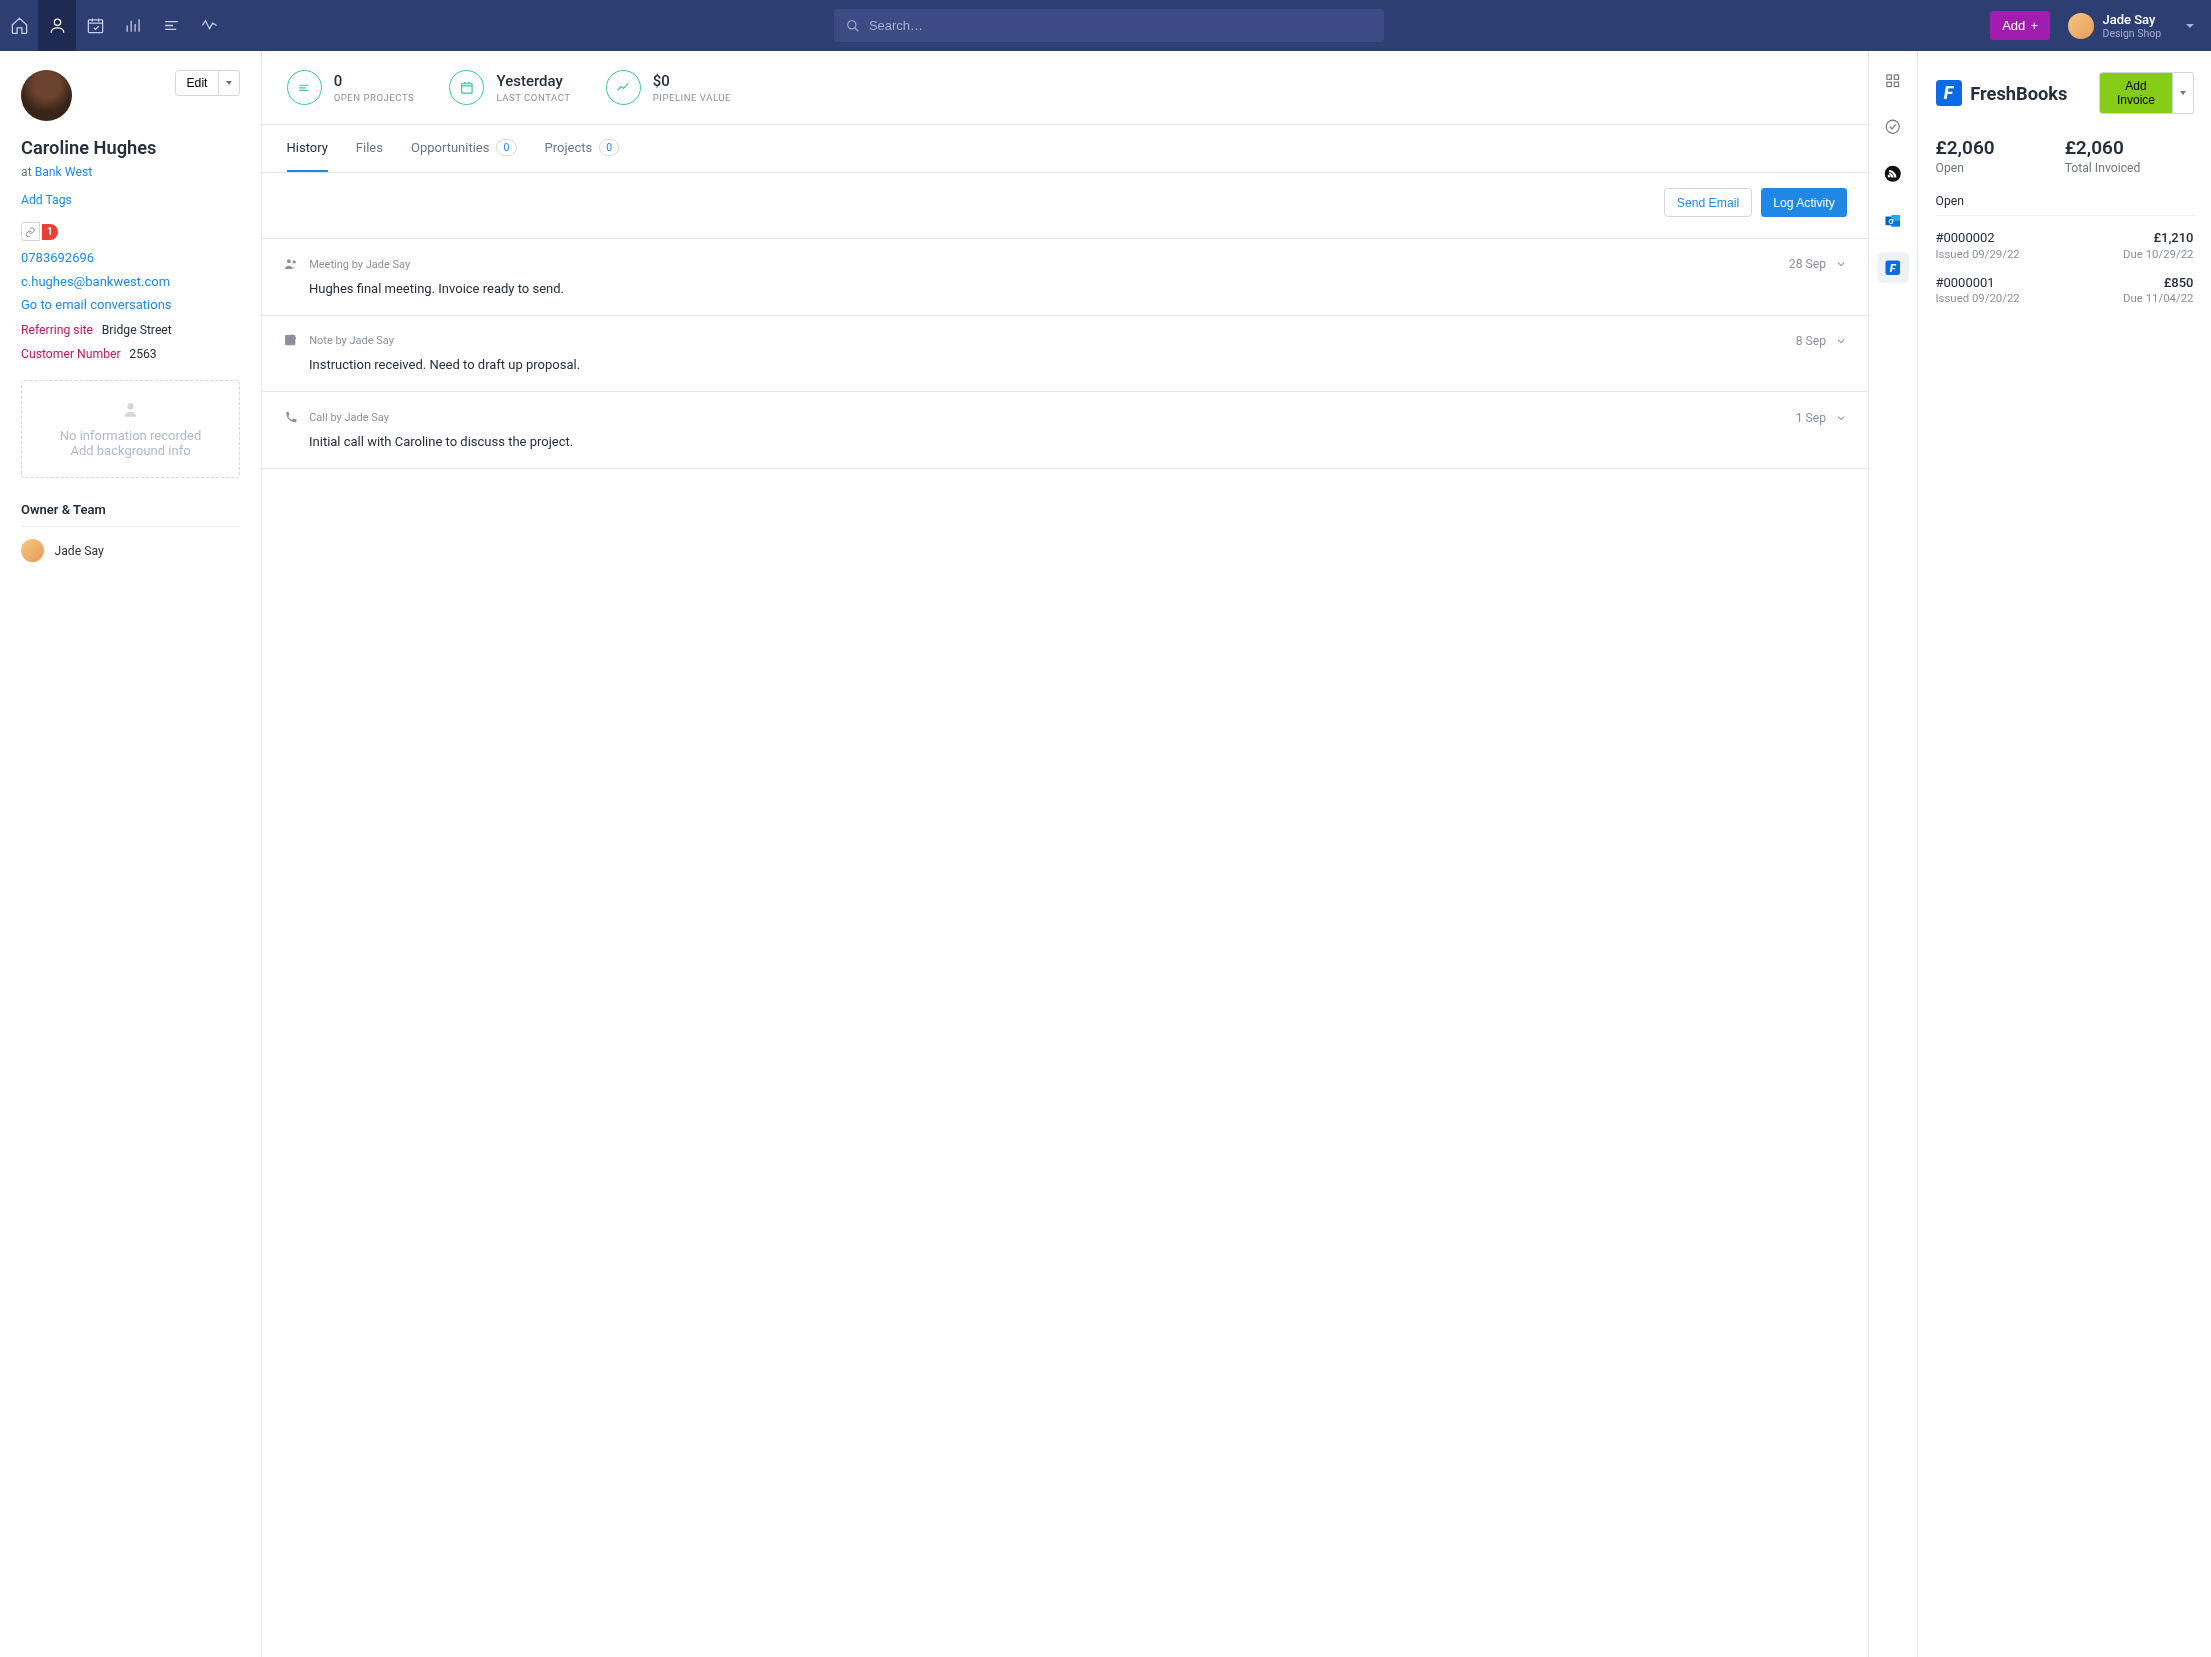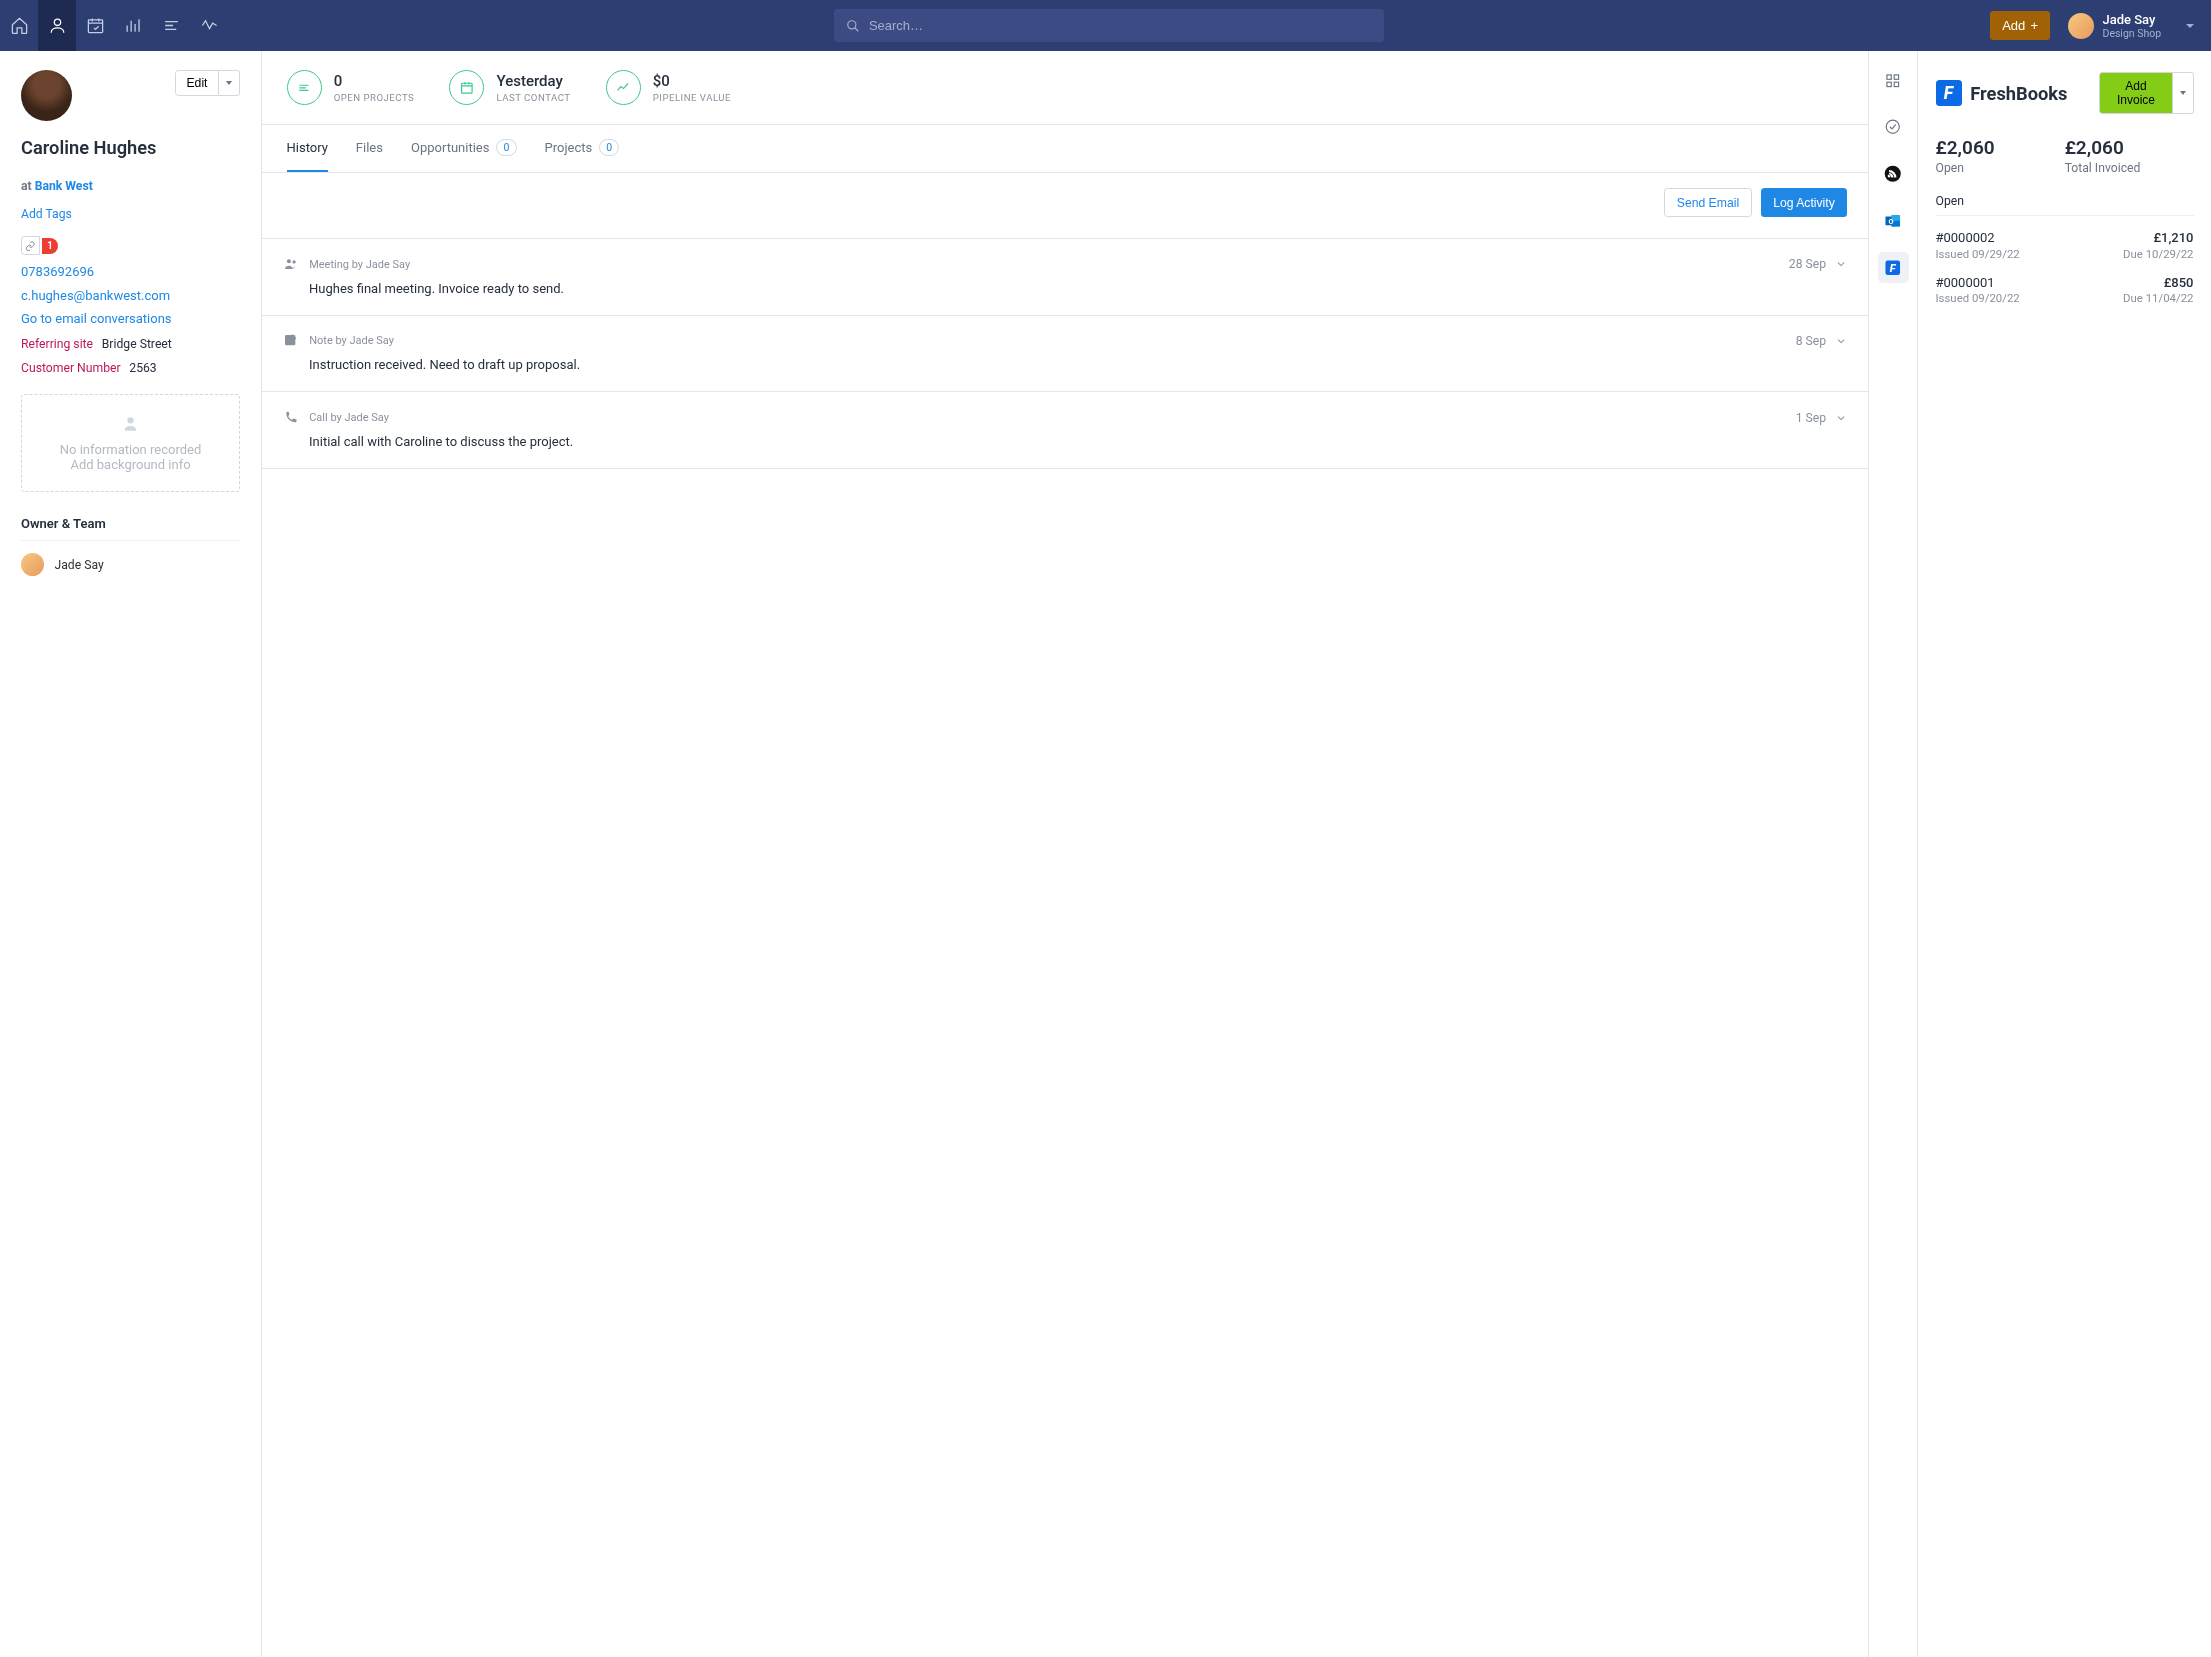--- a/index.html
+++ b/index.html
@@ -10,42 +10,42 @@
 .topnav-left { display: flex; }
 .nav-icon { width: 38px; height: 51px; display: flex; align-items: center; justify-content: center; cursor: pointer; color: #c7cee3; }
 .nav-icon.active { background: #1e2a52; color: #fff; }
 .nav-icon svg { width: 19px; height: 19px; stroke: currentColor; fill: none; stroke-width: 1.6; }
 .search-wrap { flex: 1; display: flex; justify-content: center; }
 .search-box { background: #3c4b83; border-radius: 3.5px; width: 550px; height: 33px; display: flex; align-items: center; padding: 0 12.2px; color: #a3aed1; }
 .search-box svg { width: 14px; height: 14px; stroke: #a3aed1; fill: none; stroke-width: 2; margin-right: 8.7px; }
 .search-input { background: none; border: none; color: #fff; font-size: 13px; flex: 1; outline: none; }
 .search-input::placeholder { color: #a3aed1; }
 .topnav-right { display: flex; align-items: center; padding-right: 17.5px; gap: 17.5px; }
-.add-btn { background: #a16207; border: none; padding: 7px 12.2px; border-radius: 3.5px; color: #fff; font-size: 13px; cursor: pointer; display: flex; align-items: center; gap: 5.2px; }
+.add-btn { background: #a21caf; border: none; padding: 7px 12.2px; border-radius: 3.5px; color: #fff; font-size: 13px; cursor: pointer; display: flex; align-items: center; gap: 5.2px; }
 .user-block { display: flex; align-items: center; gap: 8.7px; color: #fff; cursor: pointer; }
 .user-avatar-top { width: 26px; height: 26px; border-radius: 50%; background: linear-gradient(135deg, #f7c97e, #e69a5f); }
 .user-meta .user-name { font-size: 13px; font-weight: 500; }
 .user-meta .user-org { font-size: 10.5px; color: #a3aed1; }
 .caret-down { width: 0; height: 0; border-left: 4.4px solid transparent; border-right: 4.4px solid transparent; border-top: 4.4px solid #a3aed1; margin-left: 15.7px; }
 
 
 .main { display: flex; height: calc(100vh - 51px); }
 .col-left { width: 262px; border-right: 0.9px solid #e3e6ea; padding: 19px 21px; }
 .col-center { flex: 1; border-right: 0.9px solid #e3e6ea; overflow: hidden; }
 .col-rail { width: 49px; border-right: 0.9px solid #e3e6ea; display: flex; flex-direction: column; align-items: center; padding-top: 14px; gap: 15.7px; }
 .col-right { width: 293px; padding: 21px 17.5px; }
 
 
 .contact-header { display: flex; align-items: flex-start; justify-content: space-between; }
 .contact-avatar { width: 51px; height: 51px; border-radius: 50%; background: radial-gradient(circle at 50% 30%, #6b432e 30%, #3a2418 60%); }
 .edit-group { display: flex; }
 .edit-btn { border: 0.9px solid #d2d7de; background: #fff; padding: 5.2px 10.5px; font-size: 12.2px; cursor: pointer; border-radius: 3.5px 0 0 3.5px; }
 .edit-drop { border: 0.9px solid #d2d7de; border-left: none; background: #fff; padding: 5.2px 7px; cursor: pointer; border-radius: 0 3.5px 3.5px 0; display: flex; align-items: center; }
 .contact-name { font-size: 18.3px; font-weight: 600; margin-top: 15.7px; color: #262f3d; }
-.contact-at { font-size: 12.2px; margin-top: 21px; color: #6c7585; font-weight: bold; }
+.contact-at { font-size: 12.2px; margin-top: 7px; color: #6c7585; }
 .contact-at a { color: #1f88e5; text-decoration: none; }
 .tag-link { color: #1f88e5; font-size: 12.2px; display: inline-block; margin-top: 14px; cursor: pointer; }
 .link-badge-row { margin-top: 15.7px; display: flex; align-items: center; gap: 1.7px; }
 .link-badge { width: 19px; height: 19px; border: 0.9px solid #d2d7de; border-radius: 3.5px 0 0 3.5px; display: flex; align-items: center; justify-content: center; color: #6c7585; }
 .link-badge-count { background: #ef3d33; color: #fff; font-size: 10.5px; padding: 1.7px 5.2px; border-radius: 0 8.7px 8.7px 0; font-weight: 600; }
 .info-link { color: #1f88e5; font-size: 13px; display: block; margin-top: 8.7px; cursor: pointer; }
 .meta-row { display: flex; gap: 8.7px; margin-top: 10.5px; font-size: 12.2px; }
 .meta-label { color: #be185d; }
 .meta-value { color: #262f3d; }
 .bg-box { border: 0.9px dashed #d2d7de; border-radius: 3.5px; padding: 19px 8.7px; text-align: center; margin-top: 19px; color: #b3bac4; font-size: 13px; }

